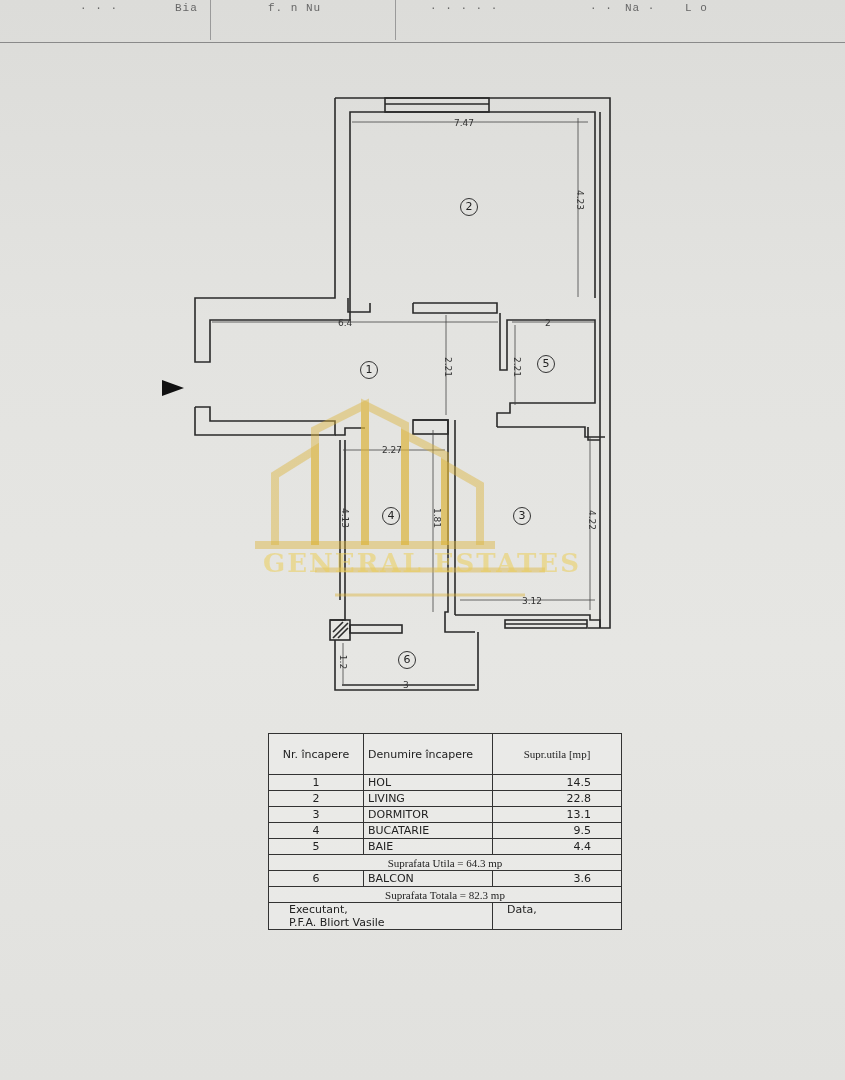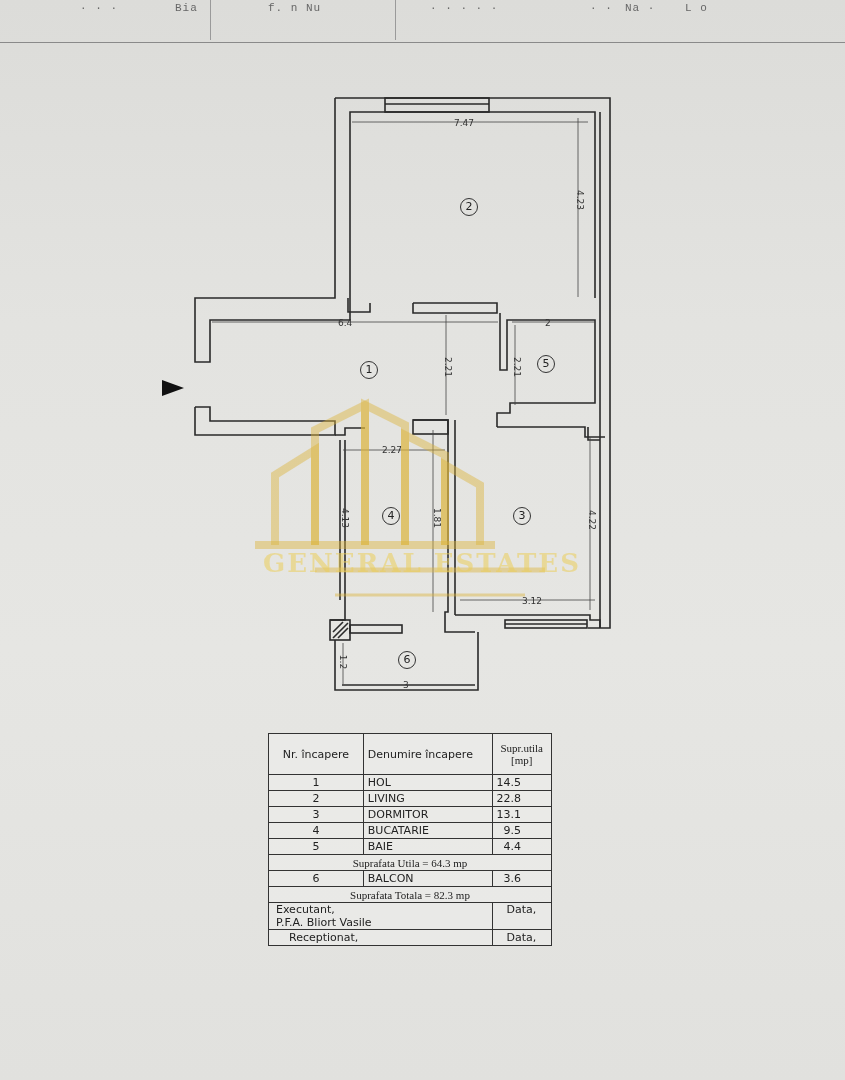--- a/index.html
+++ b/index.html
@@ -12,21 +12,21 @@
   .plan{position:absolute;left:0;top:0;width:845px;height:720px;}
   .plan svg{position:absolute;left:0;top:0;}
   .lbl{position:absolute;font-family:"DejaVu Sans",sans-serif;font-size:9px;color:#333;}
   .lbl.v{transform:rotate(90deg);transform-origin:center;}
   .room-num{position:absolute;width:16px;height:16px;border:1.5px solid #333;border-radius:50%;
     font-size:11px;line-height:16px;text-align:center;color:#222;font-family:"DejaVu Sans",sans-serif;}
   .watermark{position:absolute;left:255px;top:395px;width:330px;height:220px;pointer-events:none;}
   .wm-text{position:absolute;left:262px;top:548px;width:320px;text-align:center;font-family:"DejaVu Serif",serif;
     font-size:26px;font-weight:bold;letter-spacing:2px;color:rgba(235,205,90,0.55);}
   .entry-arrow{position:absolute;left:162px;top:380px;width:0;height:0;border-top:8px solid transparent;border-bottom:8px solid transparent;border-left:22px solid #111;}
-  table.legend{position:absolute;left:268px;top:733px;width:284px;border-collapse:collapse;
+  table.legend{position:absolute;left:268px;top:733px;width:354px;border-collapse:collapse;
     font-family:"DejaVu Sans",sans-serif;font-size:11px;color:#222;background:rgba(240,240,238,0.5);}
   table.legend td,table.legend th{border:1.5px solid #333;padding:0 4px;height:15px;font-weight:normal;}
   table.legend th{height:40px;font-size:11px;}
   .c1{width:86px;text-align:center;}
   .c2{width:120px;text-align:left;}
   .c3{text-align:right;padding-right:30px !important;}
   .span{text-align:center;font-family:Liberation Serif, serif;}
   .sign td{height:38px;vertical-align:top;}
   .sign .date{padding-left:14px !important;}
   .recep td{height:20px;}
@@ -178,26 +178,22 @@
     </tr>
     <tr>
       <td class="c1">6</td>
       <td class="c2">BALCON</td>
       <td class="c3">3.6</td>
     </tr>
     <tr>
       <td colspan="3" class="span">Suprafata Totala = 82.3 mp</td>
     </tr>
     <tr class="sign">
-      <td colspan="2" style="padding-left:7px">
+      <td colspan="2" style="padding-left:20px">
         <div>Executant,</div>
         <div>P.F.A. Bliort Vasile</div>
       </td>
       <td class="date">Data,</td>
-    </tr>
-    <tr class="recep">
-      <td colspan="2" style="padding-left:20px">Receptionat,</td>
-      <td class="date" style="padding-left:14px">Data,</td>
     </tr>
   </tbody>
     </table>
 
 </div>
 
 </body></html>

